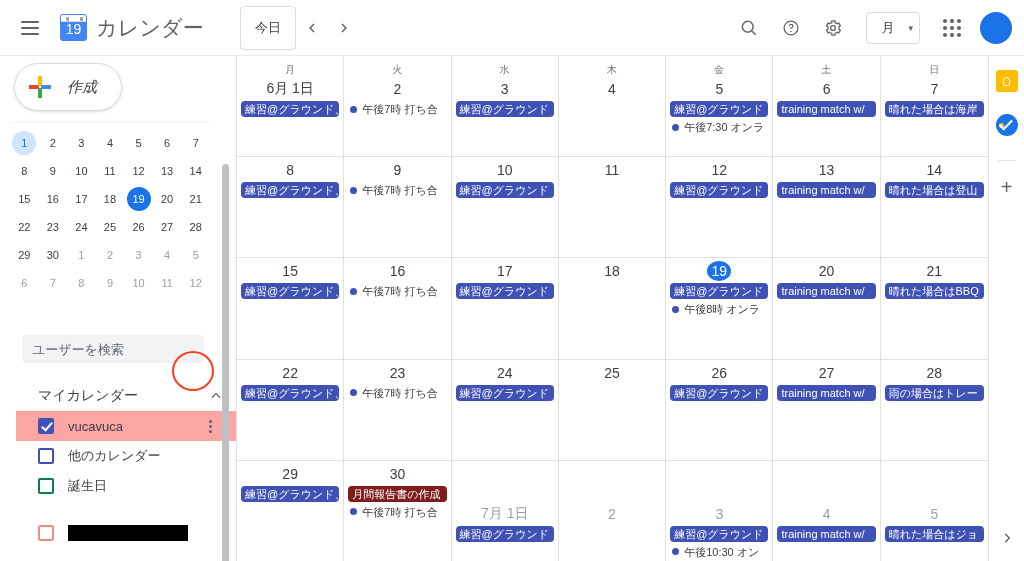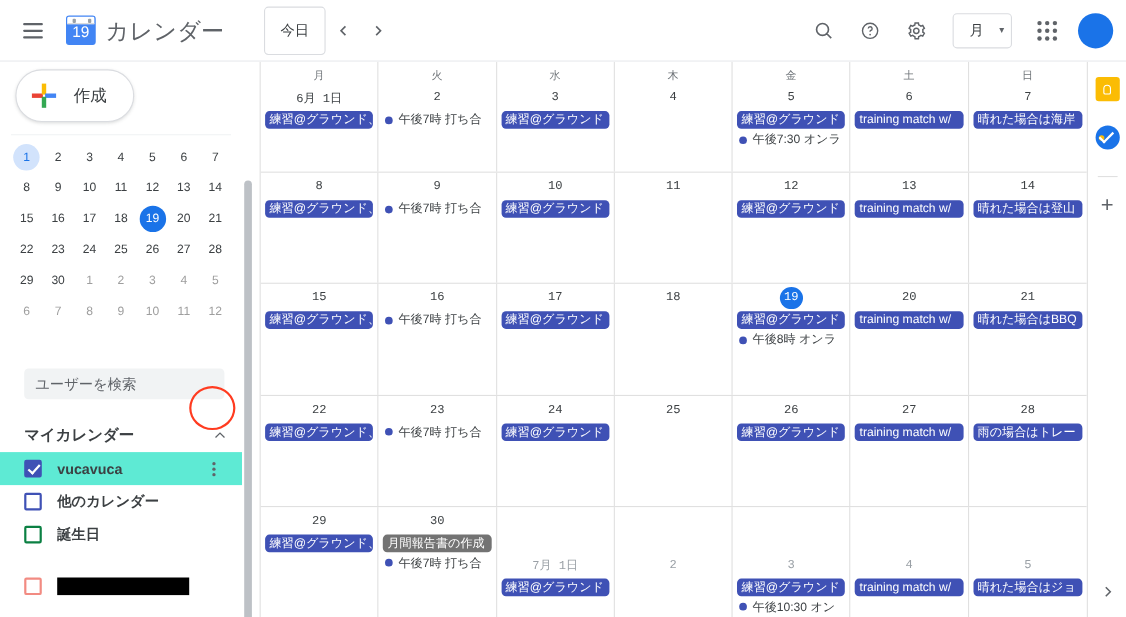--- a/index.html
+++ b/index.html
@@ -97,21 +97,21 @@
     border:1px solid #dadce0; border-radius: 24px; background:#fff;
     box-shadow: 0 1px 3px rgba(60,64,67,.18);
     cursor:pointer; font-family: inherit;
   }
   .gplus { position:relative; width:22px; height:22px; }
   .gplus i { position:absolute; display:block; }
   .gplus .a { left:0; top:9px; width:10px; height:4px; background:#ea4335; }
   .gplus .b { left:9px; top:0; width:4px; height:10px; background:#fbbc04; }
   .gplus .c { left:12px; top:9px; width:10px; height:4px; background:#4285f4; }
   .gplus .d { left:9px; top:12px; width:4px; height:10px; background:#34a853; }
-  .create-label { font-size: 15px; color:#3c4043; margin-left: 16px; }
+  .create-label { font-size: 15px; color:#3c4043; margin-left: 16px; font-style: italic; }
 
   .mini-cal { position:absolute; top: 66px; left: 0; width: 220px; padding: 0 10px; }
   .mini-cal .hr { height:1px; background:#f1f3f4; margin-bottom: 6px; }
   .mini-grid { display:grid; grid-template-columns: repeat(7, 1fr); row-gap: 0; }
   .mini-cell {
     height: 28px; display:flex; align-items:center; justify-content:center;
     font-size: 11px; color:#3c4043; cursor:pointer;
   }
   .mini-cell span {
     width: 24px; height: 24px; border-radius:50%;
@@ -122,36 +122,36 @@
   .mini-cell.today span { background:#1a73e8; color:#fff; font-weight:500; }
 
   .search-user {
     position:absolute; top: 279px; left: 22px; width: 182px; height: 28px;
     background:#f1f3f4; border:none; border-radius:4px;
     font-size: 13px; color:#5f6368; font-family: inherit;
     padding: 0 10px;
   }
   .search-user::placeholder { color:#5f6368; }
 
-  .cal-section { position:absolute; left: 0; width: 220px; font-weight: bold; }
+  .cal-section { position:absolute; left: 16px; width: 220px; }
   .sec-head {
     display:flex; align-items:center; height: 30px; padding: 0 8px 0 22px;
   }
   .sec-title { font-size: 14px; color:#3c4043; flex: 1; }
   .sec-btn {
     width:24px; height:24px; border:none; background:transparent; cursor:pointer;
     display:flex; align-items:center; justify-content:center; color:#5f6368;
   }
   .sec-btn svg { width:14px; height:14px; }
 
   .cal-row {
     display:flex; align-items:center; height: 30px; padding-left: 22px; position:relative;
     cursor:pointer;
   }
-  .cal-row.hover { background:#5eead4; }
+  .cal-row.hover { background:#fca5a5; }
   .cbx {
     width: 16px; height:16px; border-radius:2px; border:2px solid #1967d2;
     flex:none; position:relative; background:#fff;
   }
   .cbx.checked { background:#3f51b5; border-color:#3f51b5; }
   .cbx.checked::after {
     content:""; position:absolute; left:4px; top:0px; width:4px; height:9px;
     border:solid #fff; border-width: 0 2px 2px 0; transform: rotate(42deg);
   }
   .cal-name { font-size: 13px; color:#3c4043; margin-left: 14px; white-space:nowrap; }
@@ -188,23 +188,23 @@
     border-right: 1px solid #e0e0e0; position:relative; padding-top: 2px; overflow:hidden;
     cursor: pointer;
   }
   .day:last-child { border-right: none; }
   .dow {
     text-align:center; font-size: 10px; color:#70757a; line-height: 16px; padding-top: 4px;
     letter-spacing:.4px;
   }
   .daynum-wrap { display:flex; justify-content:center; margin-top: 1px; }
   .daynum {
-    font-size: 11px; color:#3c4043; font-weight: 500;
+    font-size: 14px; color:#3c4043; font-weight: 500;
     height: 20px; min-width: 20px; padding: 0 4px;
-    display:flex; align-items:center; justify-content:center; border-radius:50%;font-family:Liberation Mono, monospace;
+    display:flex; align-items:center; justify-content:center; border-radius:50%;
   }
   .daynum.muted { color:#9aa0a6; font-weight:400;margin-top:40px; }
   .daynum.today { background:#1a73e8; color:#fff; }
   .events { padding: 2px 4px 0 4px; }
   .chip {
     display:block; background:#3f51b5; color:#fff; border-radius: 4px;
     font-size: 11px; line-height: 16px; height: 16px;
     padding: 0 4px; margin-bottom: 2px;
     white-space:nowrap; overflow:hidden; text-overflow: clip;
     cursor:pointer;
@@ -771,21 +771,21 @@
             </div>
             <div class="events">
               <div class="chip" style="background: rgb(63, 81, 181);">練習@グラウンド、</div>
             </div>
           </div>
           <div class="day">
             <div class="daynum-wrap">
               <div class="daynum">30</div>
             </div>
             <div class="events">
-              <div class="chip" style="background: #737373;">月間報告書の作成</div>
+              <div class="chip" style="background: #7f1d1d;">月間報告書の作成</div>
               <div class="timed">
                 <span class="dot" style="background: rgb(63, 81, 181);"></span>
                 <span>午後7時 打ち合</span>
               </div>
             </div>
           </div>
           <div class="day">
             <div class="daynum-wrap">
               <div class="daynum muted">7月 1日</div>
             </div>

